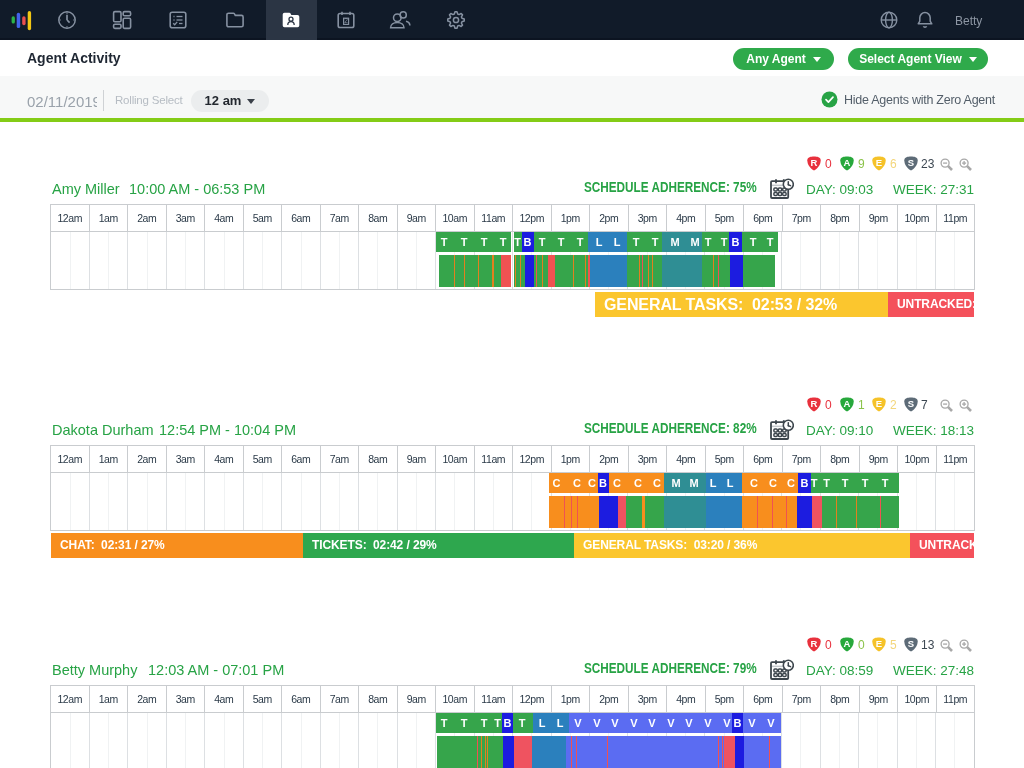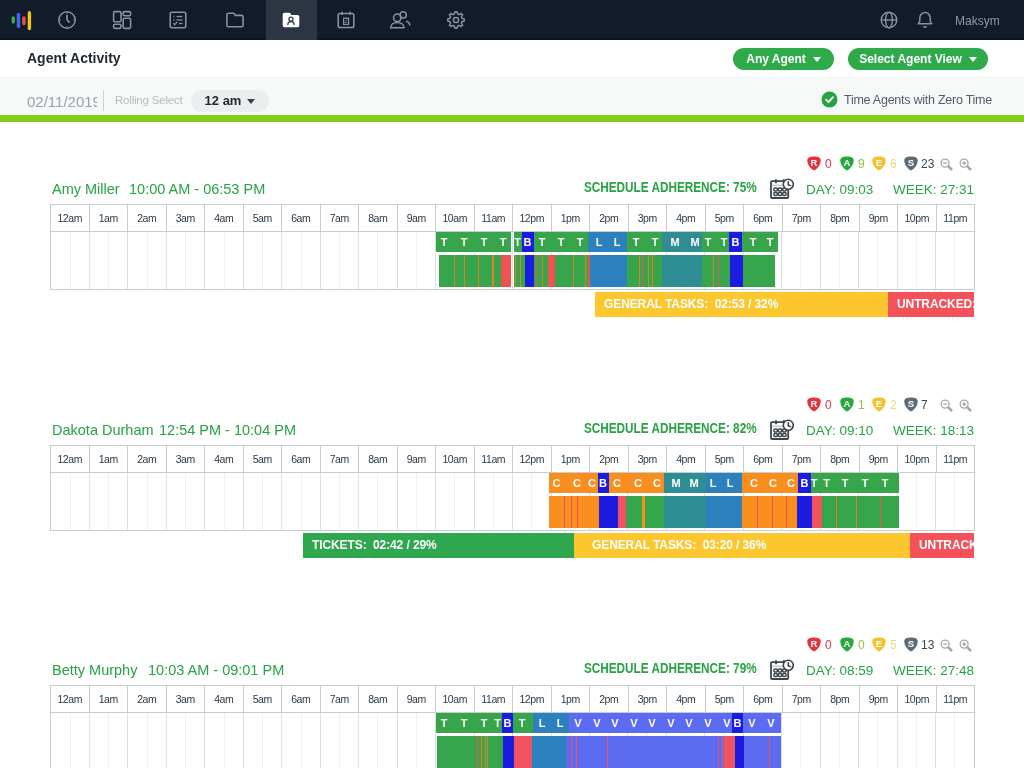--- a/index.html
+++ b/index.html
@@ -87,39 +87,39 @@
             <ellipse cx="11" cy="11" rx="3.4" ry="7.8"></ellipse>
             <line x1="3.2" y1="11" x2="18.8" y2="11"></line>
           </g>
         </svg></div>
       <div style="position:absolute;left:914.0px;top:9px;width:22px;height:22px"><svg width="22" height="22" viewBox="0 0 22 22">
           <g stroke="#8691a1" fill="none" stroke-width="1.5">
             <path d="M11 3.6 a5.2 5.2 0 0 1 5.2 5.2 v3.4 l1.6 2.6 H4.2 l1.6 -2.6 V8.8 A5.2 5.2 0 0 1 11 3.6 Z" stroke-linejoin="round"></path>
             <path d="M9.4 17.3 a1.7 1.4 0 0 0 3.2 0"></path>
           </g>
         </svg></div>
-      <div style="position:absolute;left:955px;top:13.5px;font-size:12px;color:#8e97a4">Maksym</div>
+      <div style="position:absolute;left:955px;top:13.5px;font-size:12px;color:#8e97a4">Betty</div>
     </div>
 <div style="position:absolute;left:0;top:40px;width:1024px;height:36px;background:#fff">
       <div style="position:absolute;left:27px;top:10px;font-size:14px;font-weight:bold;color:#1f2733">Agent Activity</div>
       <div style="position:absolute;left:733px;top:8px;width:101px;height:22px;border-radius:11px;background:#2faa4b;color:#fff;font-size:12px;font-weight:bold;text-align:center;line-height:22px">Any Agent<span style="display:inline-block;width:0;height:0;border-left:4.5px solid transparent;border-right:4.5px solid transparent;border-top:5px solid #fff;margin-left:7px;vertical-align:1px"></span></div>
       <div style="position:absolute;left:848px;top:8px;width:140px;height:22px;border-radius:11px;background:#2faa4b;color:#fff;font-size:12px;font-weight:bold;text-align:center;line-height:22px">Select Agent View<span style="display:inline-block;width:0;height:0;border-left:4.5px solid transparent;border-right:4.5px solid transparent;border-top:5px solid #fff;margin-left:7px;vertical-align:1px"></span></div>
     </div>
-<div style="position:absolute;left:0;top:76px;width:1024px;height:46px;background:#f7f8f8;border-bottom:7px solid #84cc16;box-sizing:border-box">
+<div style="position:absolute;left:0;top:76px;width:1024px;height:46px;background:#f7f8f8;border-bottom:4px solid #84cc16;box-sizing:border-box">
       <div style="position:absolute;left:27px;top:16.5px;width:70px;overflow:hidden;font-size:15px;color:#9aa2ab;white-space:nowrap">02/11/2019</div>
       <div style="position:absolute;left:103px;top:14px;width:1px;height:21px;background:#cfd2d5"></div>
       <div style="position:absolute;left:115px;top:18px;font-size:11.5px;letter-spacing:-.2px;color:#b6bcc3">Rolling Select</div>
       <div style="position:absolute;left:191px;top:14px;width:78px;height:22px;border-radius:11px;background:#ebedee;text-align:center;line-height:22px;font-size:13px;font-weight:bold;color:#23282f">12 am<span style="display:inline-block;width:0;height:0;border-left:4.5px solid transparent;border-right:4.5px solid transparent;border-top:5px solid #3a4049;margin-left:6px;vertical-align:1px"></span></div>
       <div style="position:absolute;left:821px;top:15px">
         <svg width="17" height="17" viewBox="0 0 17 17" style="display:block">
           <circle cx="8.5" cy="8.5" r="8" fill="#27a345"></circle>
           <path d="M5 8.7 l2.4 2.4 l4.6 -5" stroke="#fff" stroke-width="1.7" fill="none" stroke-linecap="round" stroke-linejoin="round"></path>
         </svg>
       </div>
-      <div style="position:absolute;left:844px;top:17px;font-size:12.5px;letter-spacing:-.25px;color:#535e69">Time Agents with Zero Time</div>
+      <div style="position:absolute;left:844px;top:17px;font-size:12.5px;letter-spacing:-.25px;color:#535e69">Hide Agents with Zero Agent</div>
     </div>
 <div style="position:absolute;left:807px;top:156px">
       <svg width="14" height="15" viewBox="0 0 14 15" style="display:block">
         <path d="M7 .4 C10.1 .4 13.7 1 13.7 4.2 C13.7 8.6 10.7 12.5 7 14.4 C3.3 12.5 .3 8.6 .3 4.2 C.3 1 3.9 .4 7 .4 Z" fill="#e8313d"></path>
         <text x="7" y="10.4" text-anchor="middle" font-family="Liberation Sans" font-size="9.5" font-weight="bold" fill="#fff">R</text>
       </svg>
     </div>
 <div style="position:absolute;left:825px;top:157px;font-size:12px;color:#e8313d">0</div>
 <div style="position:absolute;left:840px;top:156px">
       <svg width="14" height="15" viewBox="0 0 14 15" style="display:block">
@@ -322,21 +322,21 @@
 <div style="position:absolute;left:600.5px;top:23px;width:1.1px;height:32px;background:#e2801f"></div>
 <div style="position:absolute;left:611.0px;top:23px;width:39.5px;height:32px;background:#2f8e94"></div>
 <div style="position:absolute;left:650.5px;top:23px;width:28.5px;height:32px;background:#36a54b"></div>
 <div style="position:absolute;left:662.0px;top:23px;width:1.1px;height:32px;background:#e2801f"></div>
 <div style="position:absolute;left:667.0px;top:23px;width:1.1px;height:32px;background:#f05252"></div>
 <div style="position:absolute;left:679.0px;top:23px;width:13.0px;height:32px;background:#1c1ce0"></div>
 <div style="position:absolute;left:692.0px;top:23px;width:32.0px;height:32px;background:#36a54b"></div>
       </div>
     </div>
 <div style="position:absolute;left:0;top:292px;width:1024px;height:25px">
-      <div style="position:absolute;left:595px;top:0;width:293px;height:25px;background:#fbc62e;overflow:hidden;white-space:nowrap;color:#fff;font-weight:bold;font-size:12px;line-height:25px;letter-spacing:-.1px"><span style="padding-left:9px">GENERAL TASKS:&nbsp; 02:53 / 32%</span></div>
+      <div style="position:absolute;left:595px;top:0;width:293px;height:25px;background:#fbc62e;overflow:hidden;white-space:nowrap;color:#fff;font-weight:bold;font-size:16px;line-height:25px;letter-spacing:-.1px"><span style="padding-left:9px">GENERAL TASKS:&nbsp; 02:53 / 32%</span></div>
       <div style="position:absolute;left:888px;top:0;width:86px;height:25px;background:#f4515b;overflow:hidden;white-space:nowrap;color:#fff;font-weight:bold;font-size:12px;line-height:25px;letter-spacing:-.1px"><span style="padding-left:9px">UNTRACKED:&nbsp; 00:45 / 9%</span></div>
     </div>
 <div style="position:absolute;left:807px;top:396.5px">
       <svg width="14" height="15" viewBox="0 0 14 15" style="display:block">
         <path d="M7 .4 C10.1 .4 13.7 1 13.7 4.2 C13.7 8.6 10.7 12.5 7 14.4 C3.3 12.5 .3 8.6 .3 4.2 C.3 1 3.9 .4 7 .4 Z" fill="#e8313d"></path>
         <text x="7" y="10.4" text-anchor="middle" font-family="Liberation Sans" font-size="9.5" font-weight="bold" fill="#fff">R</text>
       </svg>
     </div>
 <div style="position:absolute;left:825px;top:397.5px;font-size:12px;color:#e8313d">0</div>
 <div style="position:absolute;left:840px;top:396.5px">
@@ -529,22 +529,23 @@
 <div style="position:absolute;left:735.0px;top:23px;width:1.1px;height:32px;background:#f05252"></div>
 <div style="position:absolute;left:746.0px;top:23px;width:15.0px;height:32px;background:#1c1ce0"></div>
 <div style="position:absolute;left:761.0px;top:23px;width:10.0px;height:32px;background:#ef5360"></div>
 <div style="position:absolute;left:771.0px;top:23px;width:77.0px;height:32px;background:#36a54b"></div>
 <div style="position:absolute;left:785.0px;top:23px;width:1.4px;height:32px;background:#e2801f"></div>
 <div style="position:absolute;left:805.0px;top:23px;width:1.4px;height:32px;background:#e2801f"></div>
 <div style="position:absolute;left:829.0px;top:23px;width:1.4px;height:32px;background:#f05252"></div>
       </div>
     </div>
 <div style="position:absolute;left:0;top:532.5px;width:1024px;height:25px">
+      <div style="position:absolute;left:51px;top:0;width:252px;height:25px;background:#f88e1d;overflow:hidden;white-space:nowrap;color:#fff;font-weight:bold;font-size:12px;line-height:25px;letter-spacing:-.1px"><span style="padding-left:9px">CHAT:&nbsp; 02:31 / 27%</span></div>
       <div style="position:absolute;left:303px;top:0;width:271px;height:25px;background:#2ea74e;overflow:hidden;white-space:nowrap;color:#fff;font-weight:bold;font-size:12px;line-height:25px;letter-spacing:-.1px"><span style="padding-left:9px">TICKETS:&nbsp; 02:42 / 29%</span></div>
-      <div style="position:absolute;left:574px;top:0;width:336px;height:25px;background:#fbc62e;overflow:hidden;white-space:nowrap;color:#fff;font-weight:bold;font-size:12px;line-height:25px;letter-spacing:-.1px"><span style="padding-left:18px">GENERAL TASKS:&nbsp; 03:20 / 36%</span></div>
+      <div style="position:absolute;left:574px;top:0;width:336px;height:25px;background:#fbc62e;overflow:hidden;white-space:nowrap;color:#fff;font-weight:bold;font-size:12px;line-height:25px;letter-spacing:-.1px"><span style="padding-left:9px">GENERAL TASKS:&nbsp; 03:20 / 36%</span></div>
       <div style="position:absolute;left:910px;top:0;width:64px;height:25px;background:#f4515b;overflow:hidden;white-space:nowrap;color:#fff;font-weight:bold;font-size:12px;line-height:25px;letter-spacing:-.1px"><span style="padding-left:9px">UNTRACKED:&nbsp; 00:40 / 8%</span></div>
     </div>
 <div style="position:absolute;left:807px;top:637px">
       <svg width="14" height="15" viewBox="0 0 14 15" style="display:block">
         <path d="M7 .4 C10.1 .4 13.7 1 13.7 4.2 C13.7 8.6 10.7 12.5 7 14.4 C3.3 12.5 .3 8.6 .3 4.2 C.3 1 3.9 .4 7 .4 Z" fill="#e8313d"></path>
         <text x="7" y="10.4" text-anchor="middle" font-family="Liberation Sans" font-size="9.5" font-weight="bold" fill="#fff">R</text>
       </svg>
     </div>
 <div style="position:absolute;left:825px;top:638px;font-size:12px;color:#e8313d">0</div>
 <div style="position:absolute;left:840px;top:637px">
@@ -581,21 +582,21 @@
       <svg width="14" height="14" viewBox="0 0 14 14" style="display:block">
         <g stroke="#a8a8a8" stroke-width="1.3" fill="none">
           <circle cx="5.1" cy="5.1" r="4"></circle>
           <line x1="3.1" y1="5.1" x2="7.1" y2="5.1"></line>
           <line x1="5.1" y1="3.1" x2="5.1" y2="7.1"></line>
           <line x1="8.2" y1="8.2" x2="12" y2="12" stroke-width="2.6"></line>
         </g>
       </svg>
     </div>
 <div style="position:absolute;left:52px;top:662px;font-size:14.5px;color:#27a345">Betty Murphy</div>
-<div style="position:absolute;left:148px;top:662px;font-size:14.5px;color:#27a345">10:03 AM - 09:01 PM</div>
+<div style="position:absolute;left:148px;top:662px;font-size:14.5px;color:#27a345">12:03 AM - 07:01 PM</div>
 <div style="position:absolute;right:267px;top:660px;font-size:14px;font-weight:bold;color:#27a345;transform:scaleX(.84);transform-origin:right center;white-space:nowrap">SCHEDULE ADHERENCE: 79%</div>
 <div style="position:absolute;left:767px;top:658px">
       <svg width="27" height="24" viewBox="0 0 27 24" style="display:block">
         <g stroke="#3d464d" fill="none">
           <rect x="4" y="4.2" width="17.2" height="16.8" rx="1" stroke-width="1.8"></rect>
           <line x1="9" y1="2.2" x2="9" y2="6.2" stroke-width="1.8"></line>
           <line x1="16.8" y1="2.2" x2="16.8" y2="6.2" stroke-width="1.8"></line>
         </g>
         <rect x="5" y="7.6" width="15.2" height="1.5" fill="#c3c8cc"></rect>
         <g stroke="#3d464d" fill="none" stroke-width="1.5">

